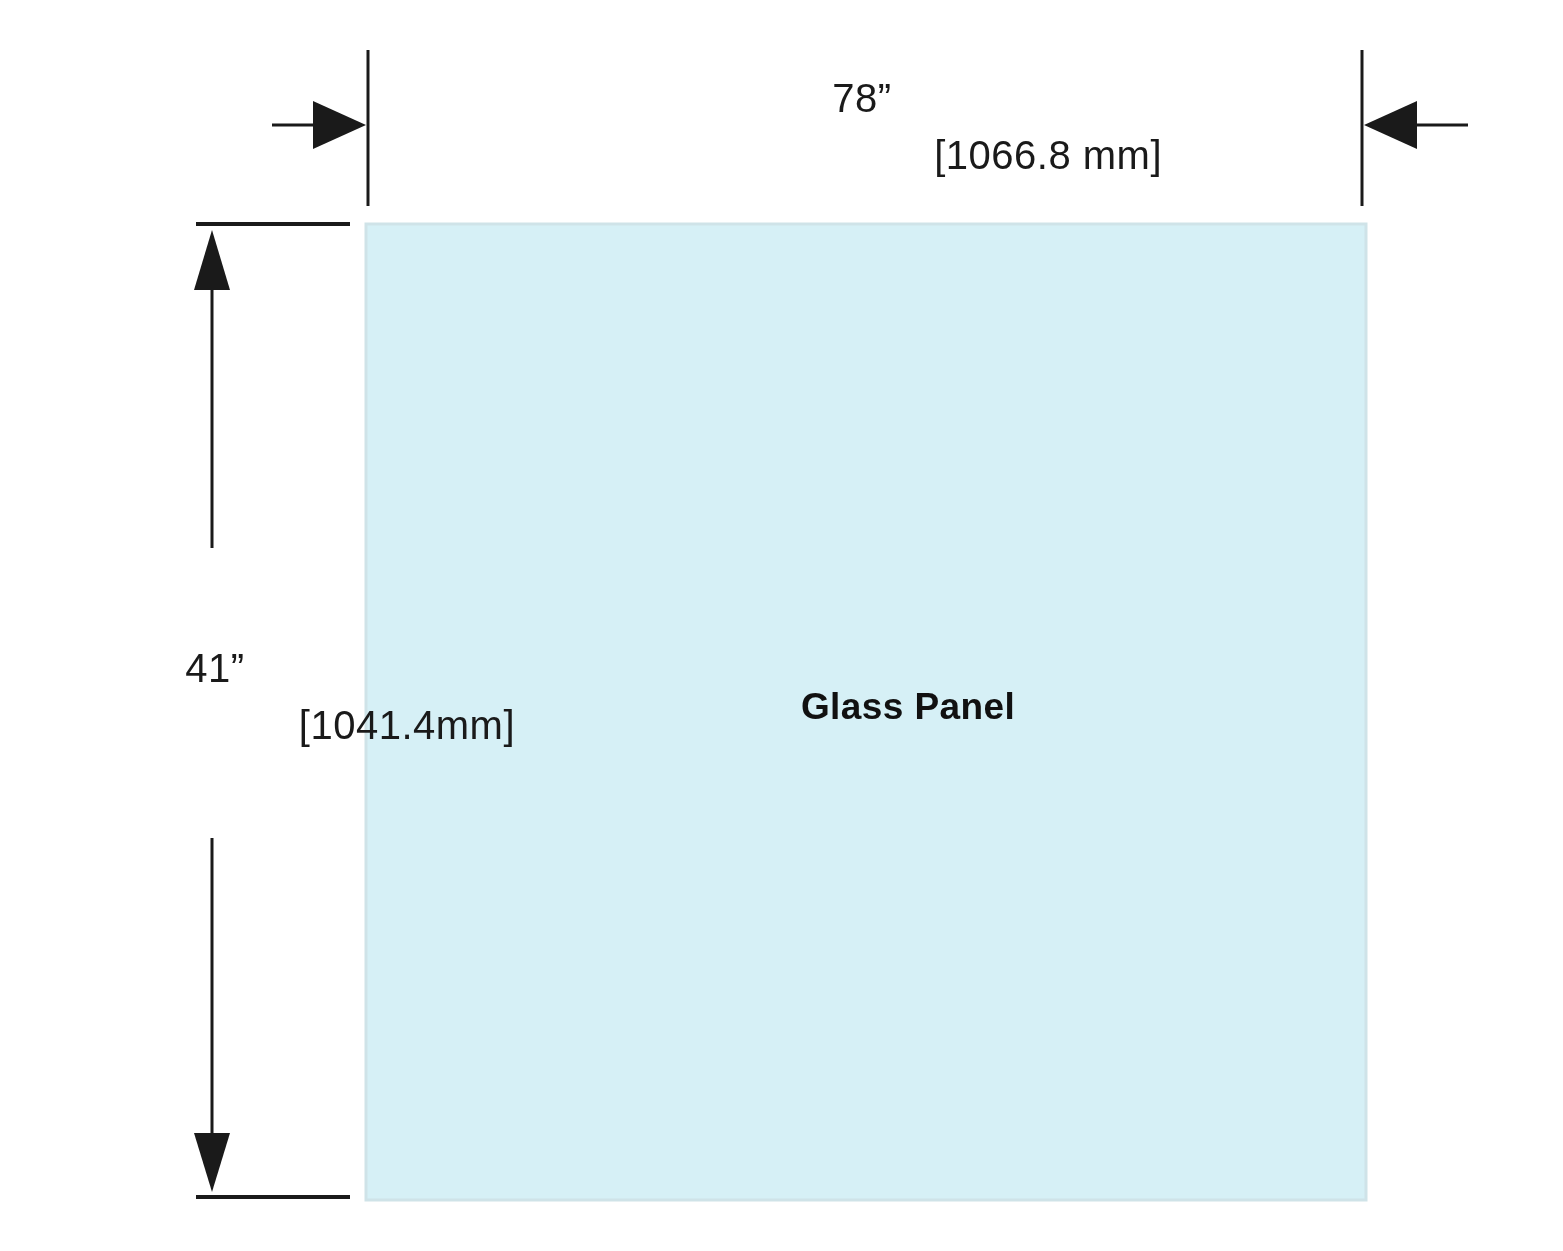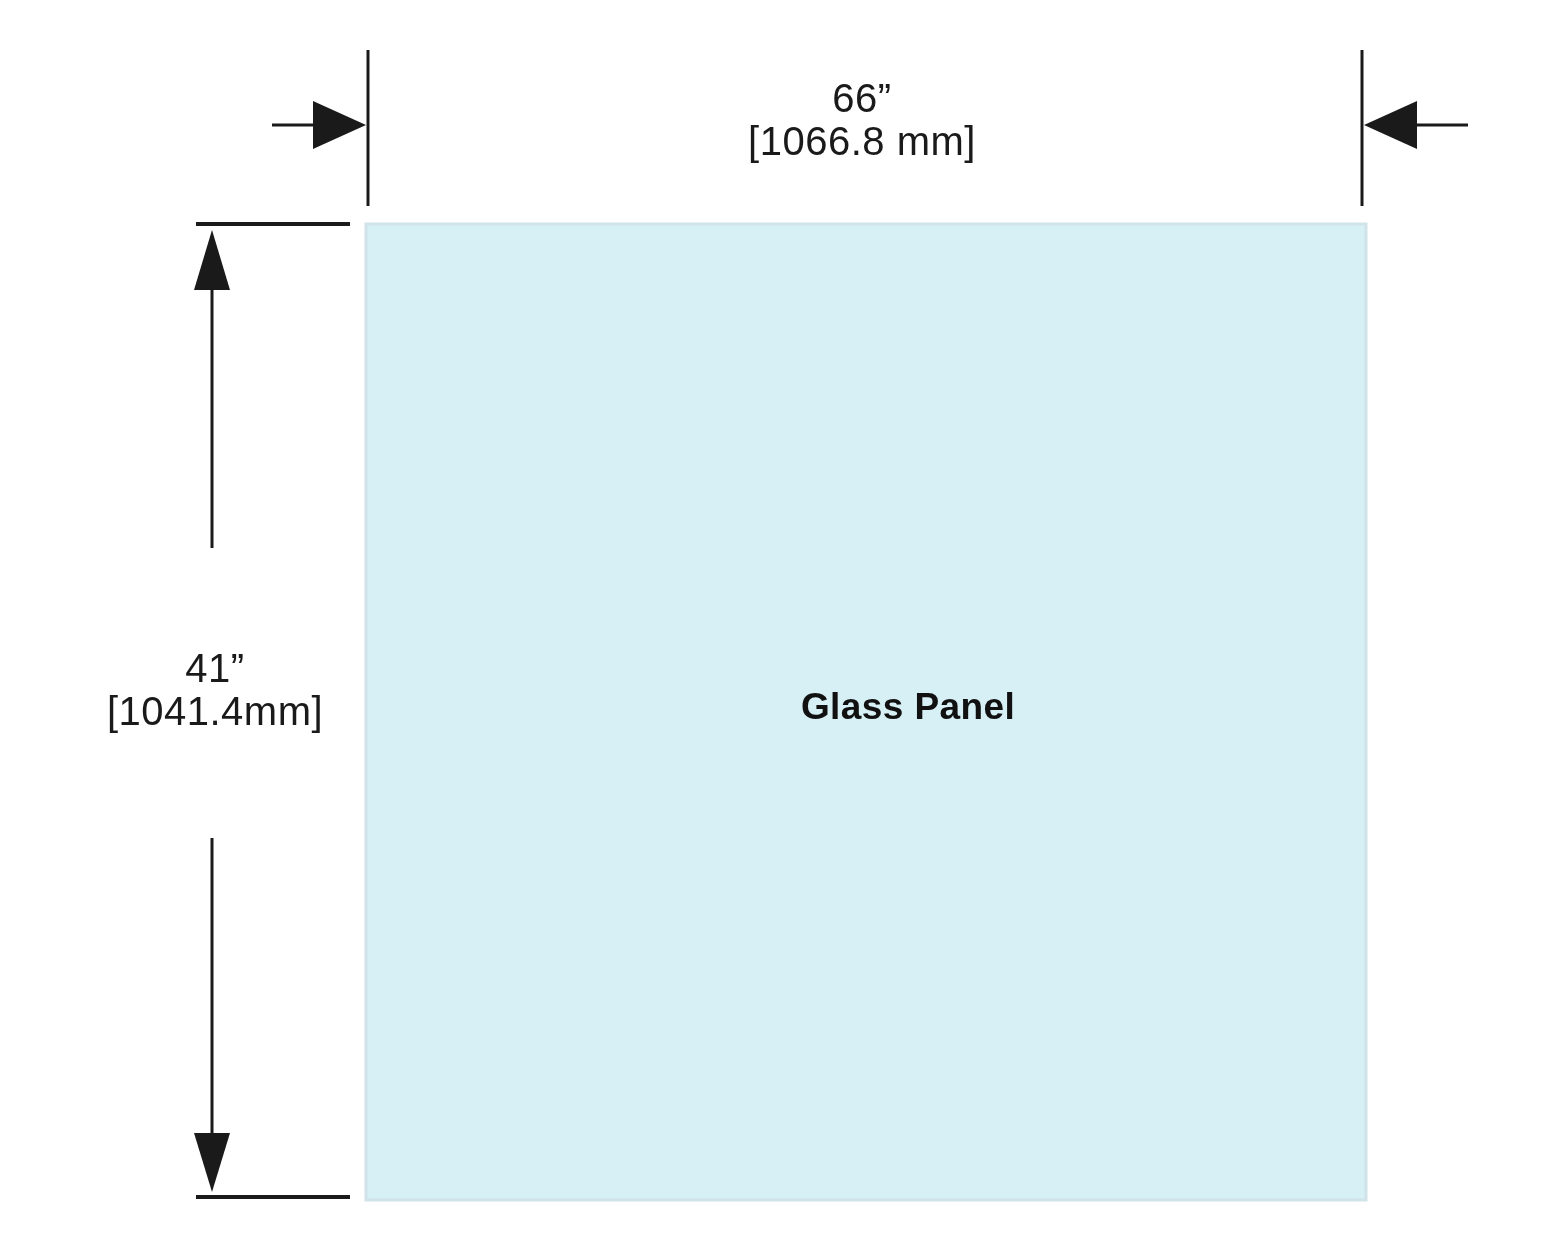--- a/index.html
+++ b/index.html
@@ -43,21 +43,22 @@
     text-align: center;
   }
   #left-dim-group {
     position: absolute;
     left: -85px;
     top: 648px;
     width: 600px;
     text-align: center;
   }
   .dim-line-2 {
-    margin-top: 3px;
+    margin-top: 17px;
+    text-align: right;
   }
   #panel-label {
     position: absolute;
     left: 366px;
     top: 686px;
     width: 1084px;
     text-align: center;
     font-family: "Liberation Sans", sans-serif;
     font-weight: bold;
     font-size: 37px;
@@ -89,21 +90,21 @@
 
     <polygon points="212,230 194,290 230,290" fill="#1a1a1a"></polygon>
     <line x1="212" y1="286" x2="212" y2="548" stroke="#1a1a1a" stroke-width="3"></line>
 
     <line x1="212" y1="838" x2="212" y2="1140" stroke="#1a1a1a" stroke-width="3"></line>
     <polygon points="212,1192 194,1133 230,1133" fill="#1a1a1a"></polygon>
 
   </svg>
 
   <div id="top-dim-group">
-    <div class="dim-text" style="position:static;">66”</div>
+    <div class="dim-text" style="position:static;">78”</div>
     <div class="dim-text dim-line-2" style="position:static;">[1066.8 mm]</div>
   </div>
 
   <div id="left-dim-group">
     <div class="dim-text" style="position:static;">41”</div>
     <div class="dim-text dim-line-2" style="position:static;">[1041.4mm]</div>
   </div>
 
   <div id="panel-label">Glass Panel</div>
 

